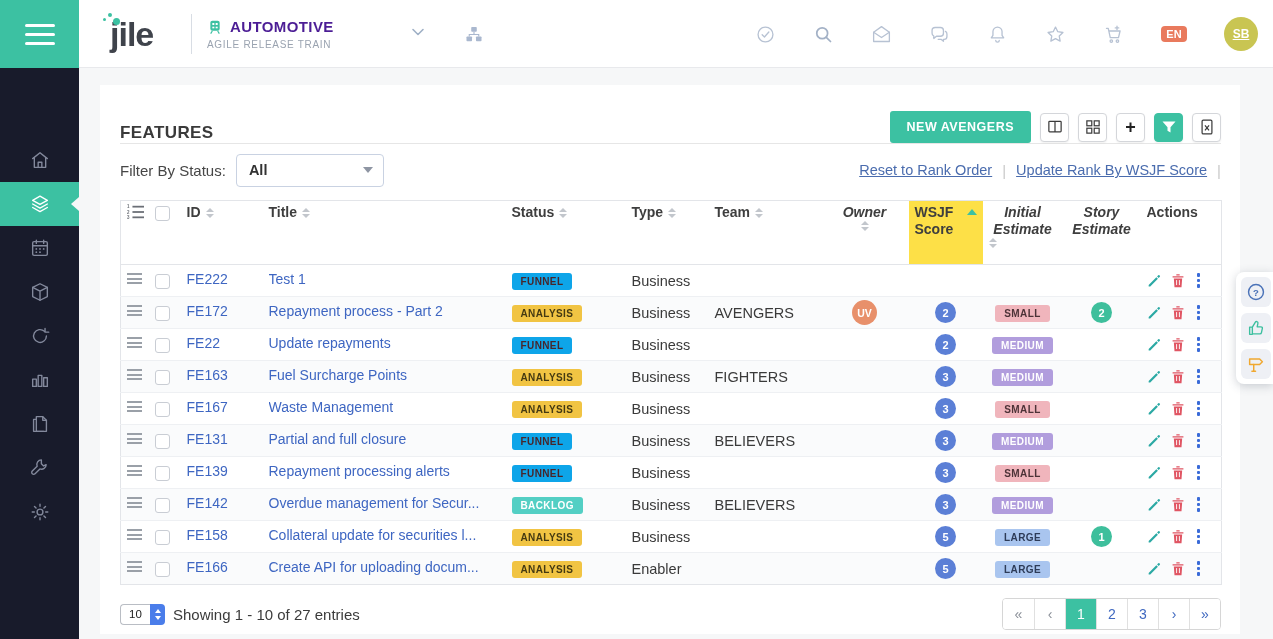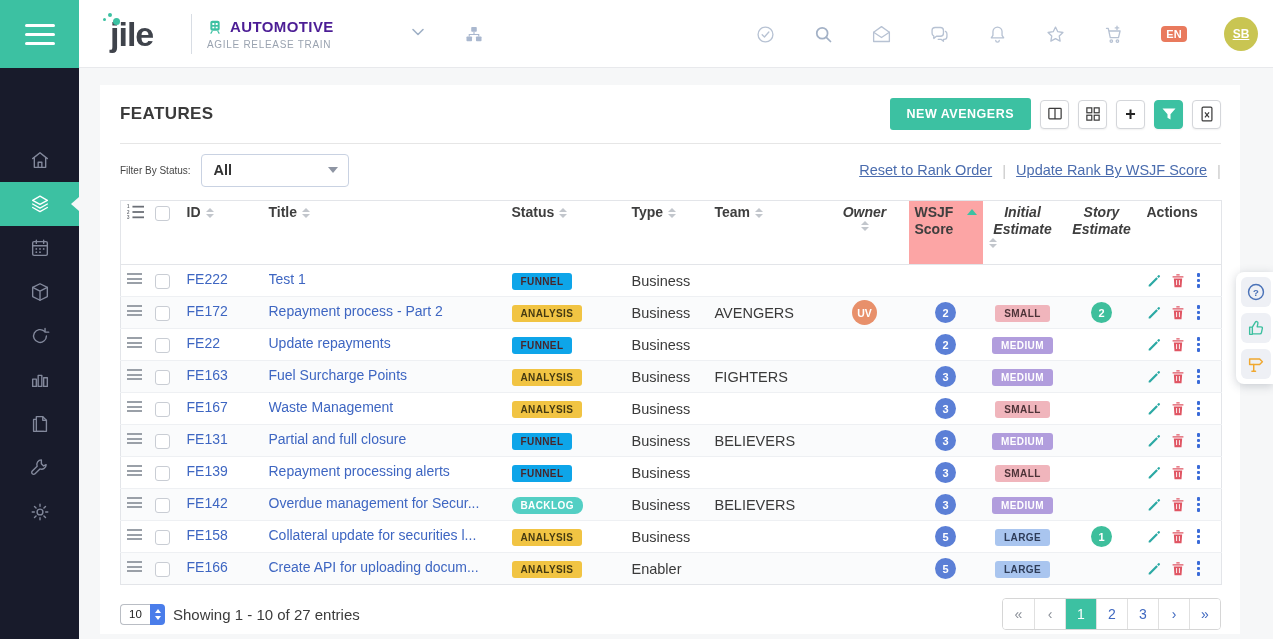--- a/index.html
+++ b/index.html
@@ -33,31 +33,31 @@
   .org-icon { position:absolute; left:385px; top:25px; cursor:pointer; }
   .top-icons { position:absolute; right:15px; top:0; height:68px; display:flex; align-items:center; gap:37px; }
   .tico { width:21px; height:21px; cursor:pointer; }
   .tico svg { width:21px; height:21px; stroke:#b7c2d3; fill:none; stroke-width:1.5; stroke-linecap:round; stroke-linejoin:round; }
   .lang-badge { min-width:26px; height:16px; background:#e97a5d; color:#fff; font-size:11px; font-weight:700; border-radius:4px; display:flex; align-items:center; justify-content:center; padding:0 4px; cursor:pointer; }
   .avatar { width:34px; height:34px; border-radius:50%; background:#c9c552; color:#fff; font-size:12px; font-weight:700; display:flex; align-items:center; justify-content:center; cursor:pointer;text-decoration:underline; }
 
   
   .main { position:absolute; left:79px; right:0; top:68px; bottom:0; background:#f6f7f8; }
   .card { position:absolute; left:21px; top:17px; width:1140px; height:549px; background:#fff; padding:0 19px 0 20px; }
-  .title-row { display:flex; align-items:center; height:59px; border-bottom:1px solid #e6e6e6; }
+  .title-row { display:flex; align-items:flex-end; height:59px; border-bottom:1px solid #e6e6e6; }
   .page-title { font-size:17px; font-weight:600; color:#3a3a3a; letter-spacing:.4px; }
   .btns { margin-left:auto; display:flex; align-items:center; gap:9px; }
   .btn-primary { height:32px; padding:0 17px; background:#3cc1a2; color:#fff; border:none; border-radius:3px; font-size:12.5px; font-weight:700; letter-spacing:.5px; cursor:pointer; font-family:inherit; }
   .btn-icon { width:29px; height:29px; background:#fff; border:1px solid #d4d6da; border-radius:4px; display:flex; align-items:center; justify-content:center; cursor:pointer; box-shadow:0 1px 2px rgba(0,0,0,.06); }
   .btn-icon.teal { background:#3cc1a2; border-color:#3cc1a2; }
   .btn-icon svg { width:18px; height:18px; }
   .plus-glyph { font-size:18px; font-weight:700; color:#222; line-height:1; }
 
   .filter-row { display:flex; align-items:center; margin-top:9px; height:34px; }
-  .filter-label { font-size:10px; color:#464646; }
+  .filter-label { font-size:15px; color:#464646; }
   .select { margin-left:10px; width:148px; height:33px; border:1px solid #c9d2e2; border-radius:4px; background:#fff; display:flex; align-items:center; padding:0 10px 0 12px; cursor:pointer; }
   .select-val { font-size:14.5px; font-weight:700; color:#333; }
   .select-caret { margin-left:auto; width:0; height:0; border-left:5px solid transparent; border-right:5px solid transparent; border-top:6px solid #8e95a3; }
   .rank-links { margin-left:auto; display:flex; align-items:center; font-size:14.5px; }
   .rank-link { color:#4a6cae; text-decoration:underline; cursor:pointer; }
   .vdiv { color:#c9c9c9; margin:0 10px; font-size:15px; }
   .vdiv.last { margin-right:0; }
 
   
   .ftable { margin-top:13px; border-collapse:collapse; width:1101px; table-layout:fixed; }
@@ -68,34 +68,34 @@
   .ftable tbody tr + tr td { border-top:1px solid #eef0f3; }
   .ftable tbody tr:nth-child(even) { background:#fafbfc; }
   .th-flex { display:flex; align-items:flex-start; gap:5px; white-space:normal; line-height:17px; }
   .th-col { display:flex; flex-direction:column; white-space:normal; line-height:17px;font-style:italic; }
   .th-col.center { align-items:center; }
   .sort { display:inline-flex; flex-direction:column; margin-top:4px; }
   .sort i { display:block; width:0; height:0; border-left:4px solid transparent; border-right:4px solid transparent; }
   .sort .up { border-bottom:4px solid #c2c6cc; margin-bottom:2px; }
   .sort .dn { border-top:4px solid #c2c6cc; }
   .asc-tri { display:inline-block; width:0; height:0; border-left:5px solid transparent; border-right:5px solid transparent; border-bottom:6px solid #3cc1a2; margin-top:5px; }
-  .th-wsjf-cell { background:#fca5a5; }
+  .th-wsjf-cell { background:#fde047; }
   .c-handle { width:28px; } .c-check { width:32px; } .c-id { width:82px; } .c-title { width:243px; }
   .c-status { width:120px; } .c-type { width:83px; } .c-team { width:112px; } .c-owner { width:88px; text-align:center !important; }
   .c-wsjf { width:74px; text-align:center !important; } .c-init { width:80px; text-align:center !important; }
   .c-story { width:78px; text-align:center !important; } .c-actions { width:81px; }
   .drag { display:inline-block; cursor:grab; padding:2px 0; }
   .drag i { display:block; width:15px; height:2px; background:#9aa0a8; margin:2.5px 0; }
   .cb { display:inline-block; width:15px; height:15px; border:1px solid #c9cdd4; border-radius:3px; background:#fff; vertical-align:middle; cursor:pointer; }
   .lnk { color:#3e66c2; text-decoration:none; font-size:14px; cursor:pointer; display:inline-block; max-width:100%; overflow:hidden; text-overflow:ellipsis; }
   .cell-text { font-size:14.5px; color:#3a3a3a; }
   .badge { display:inline-block; padding:3px 9px; border-radius:3px; font-size:10px; font-weight:700; letter-spacing:.4px; }
   .st-FUNNEL { background:#0ea5e9; color:#47262c; }
   .st-ANALYSIS { background:#f1c443; color:#453a12; }
-  .st-BACKLOG { background:#53cfc4; color:#fff;border-radius:8px; }
+  .st-BACKLOG { background:#53cfc4; color:#fff; }
   .est-SMALL { background:#f0b5bc; color:#4d3338; }
   .est-MEDIUM { background:#b19ddd; color:#fff; }
   .est-LARGE { background:#a9c5ef; color:#2e3c58; }
   .num-circle { display:inline-flex; width:21px; height:21px; border-radius:50%; align-items:center; justify-content:center; color:#fff; font-size:11px; font-weight:700; }
   .wsjf-c { background:#5b7fd6; }
   .story-c { background:#3ebf9c; }
   .owner-av { display:inline-flex; width:25px; height:25px; border-radius:50%; background:#e8906b; color:#fff; font-size:10.5px; font-weight:700; align-items:center; justify-content:center; }
   .acts { display:flex; align-items:center; gap:9px; }
   .act { cursor:pointer; display:inline-flex; }
   .more { display:inline-flex; flex-direction:column; gap:2px; padding:1px 3px; cursor:pointer; }

